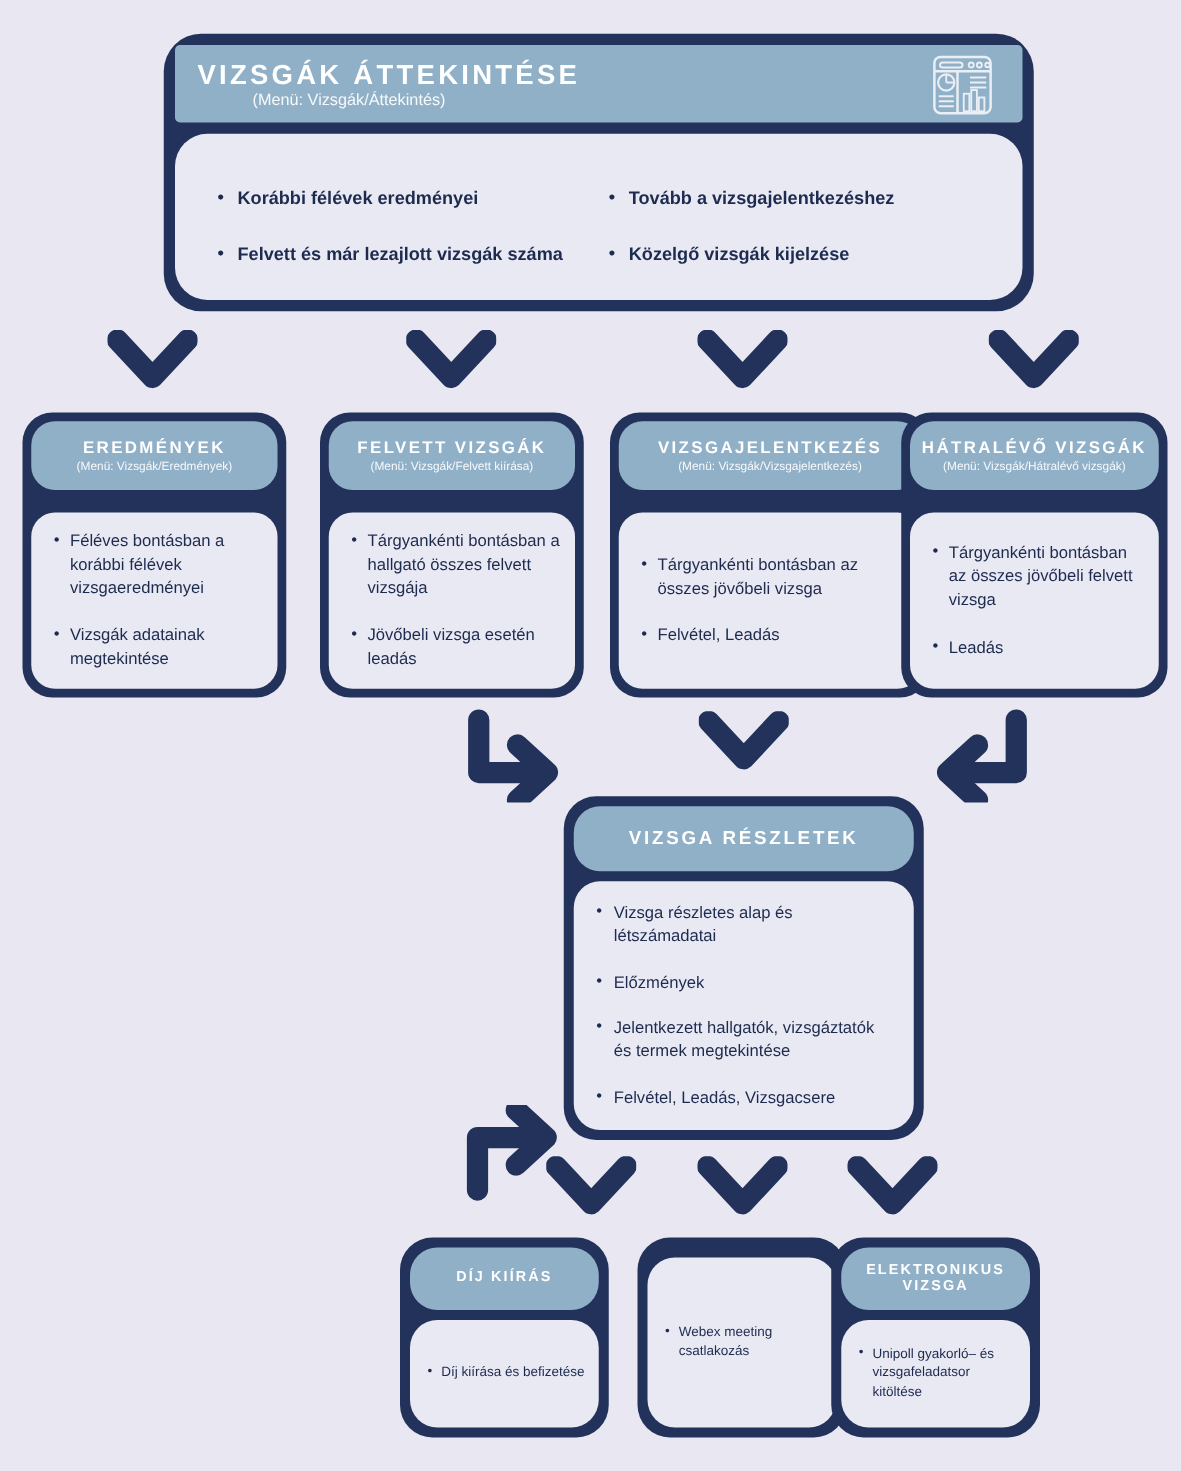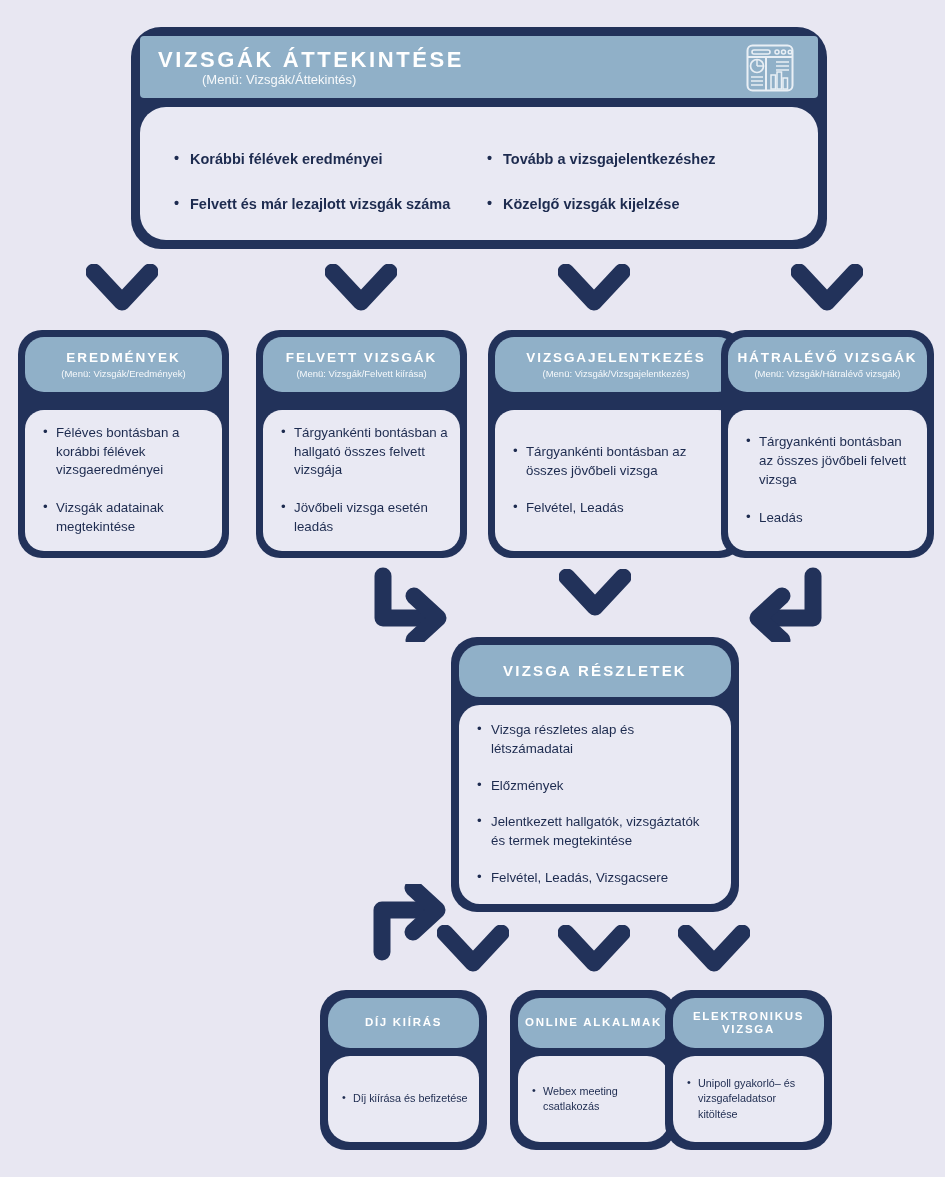--- a/index.html
+++ b/index.html
@@ -377,23 +377,20 @@
       <div class="title">DÍJ KIÍRÁS</div>
     </div>
     <div class="card-body">
       <ul class="blist">
         <li>Díj kiírása és befizetése</li>
       </ul>
     </div>
   </div>
 
   <div class="card lvl4" id="c-online">
-    <div class="card-head">
-      <div class="title">ONLINE ALKALMAK</div>
-    </div>
     <div class="card-body">
       <ul class="blist">
         <li>Webex meeting csatlakozás</li>
       </ul>
     </div>
   </div>
 
   <div class="card lvl4" id="c-evizsga">
     <div class="card-head">
       <div class="title">ELEKTRONIKUS VIZSGA</div>

